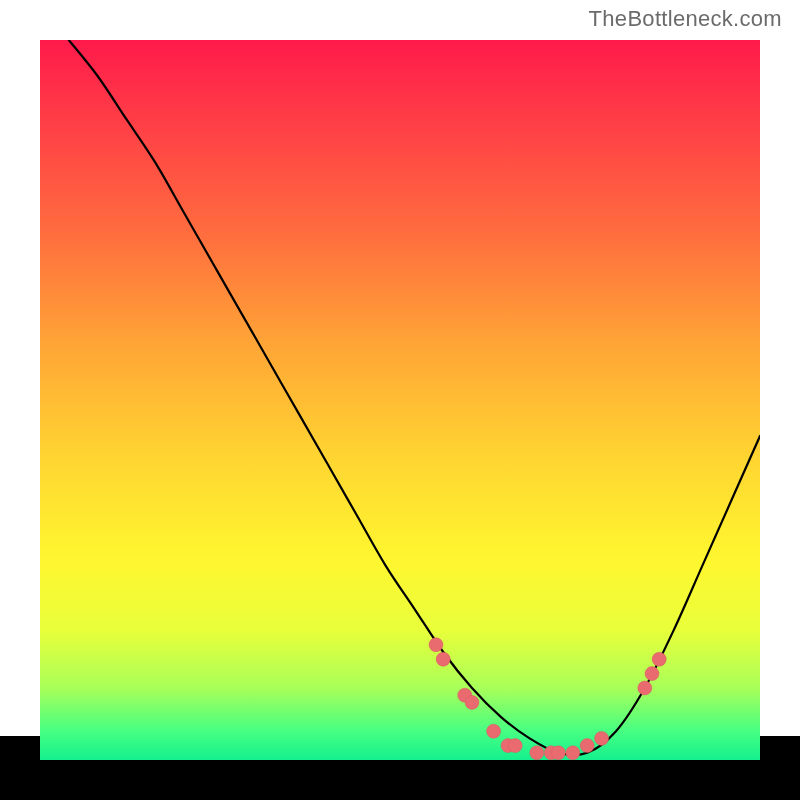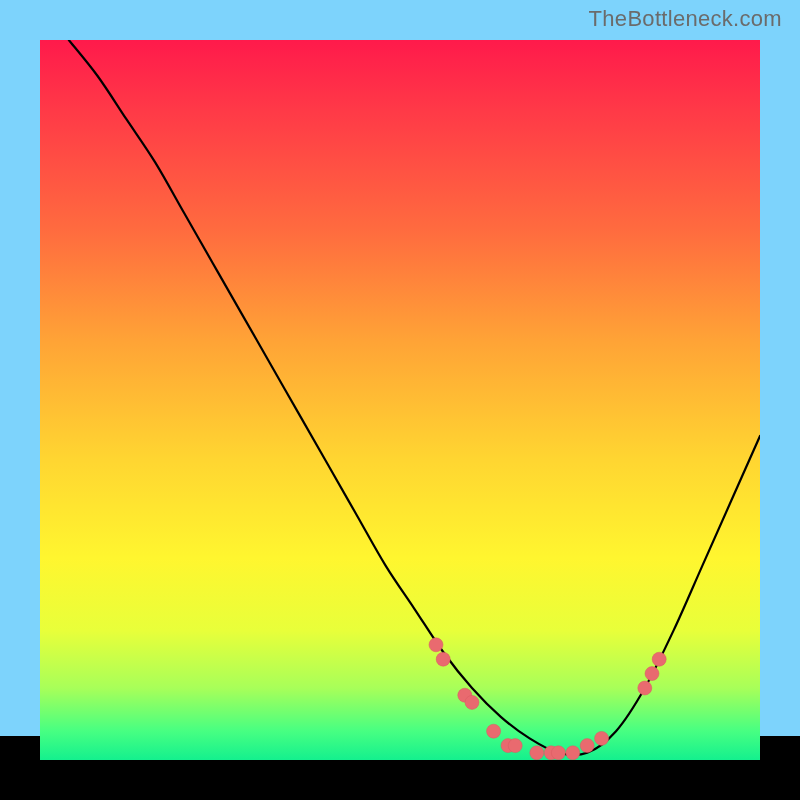--- a/index.html
+++ b/index.html
@@ -8,21 +8,21 @@
     width: 800px;
     height: 800px;
     background: #000;
     overflow: hidden;
     font-family: Arial, Helvetica, sans-serif;
   }
   .stage {
     position: relative;
     width: 800px;
     height: 736px;
-    background: #7dd3fc;
+    background: #ffffff;
     text-align: center;
   }
   .watermark {
     position: absolute;
     top: 6px;
     right: 18px;
     color: #6b6b6b;
     font-size: 22px;
     font-weight: 500;
     letter-spacing: 0.3px;

